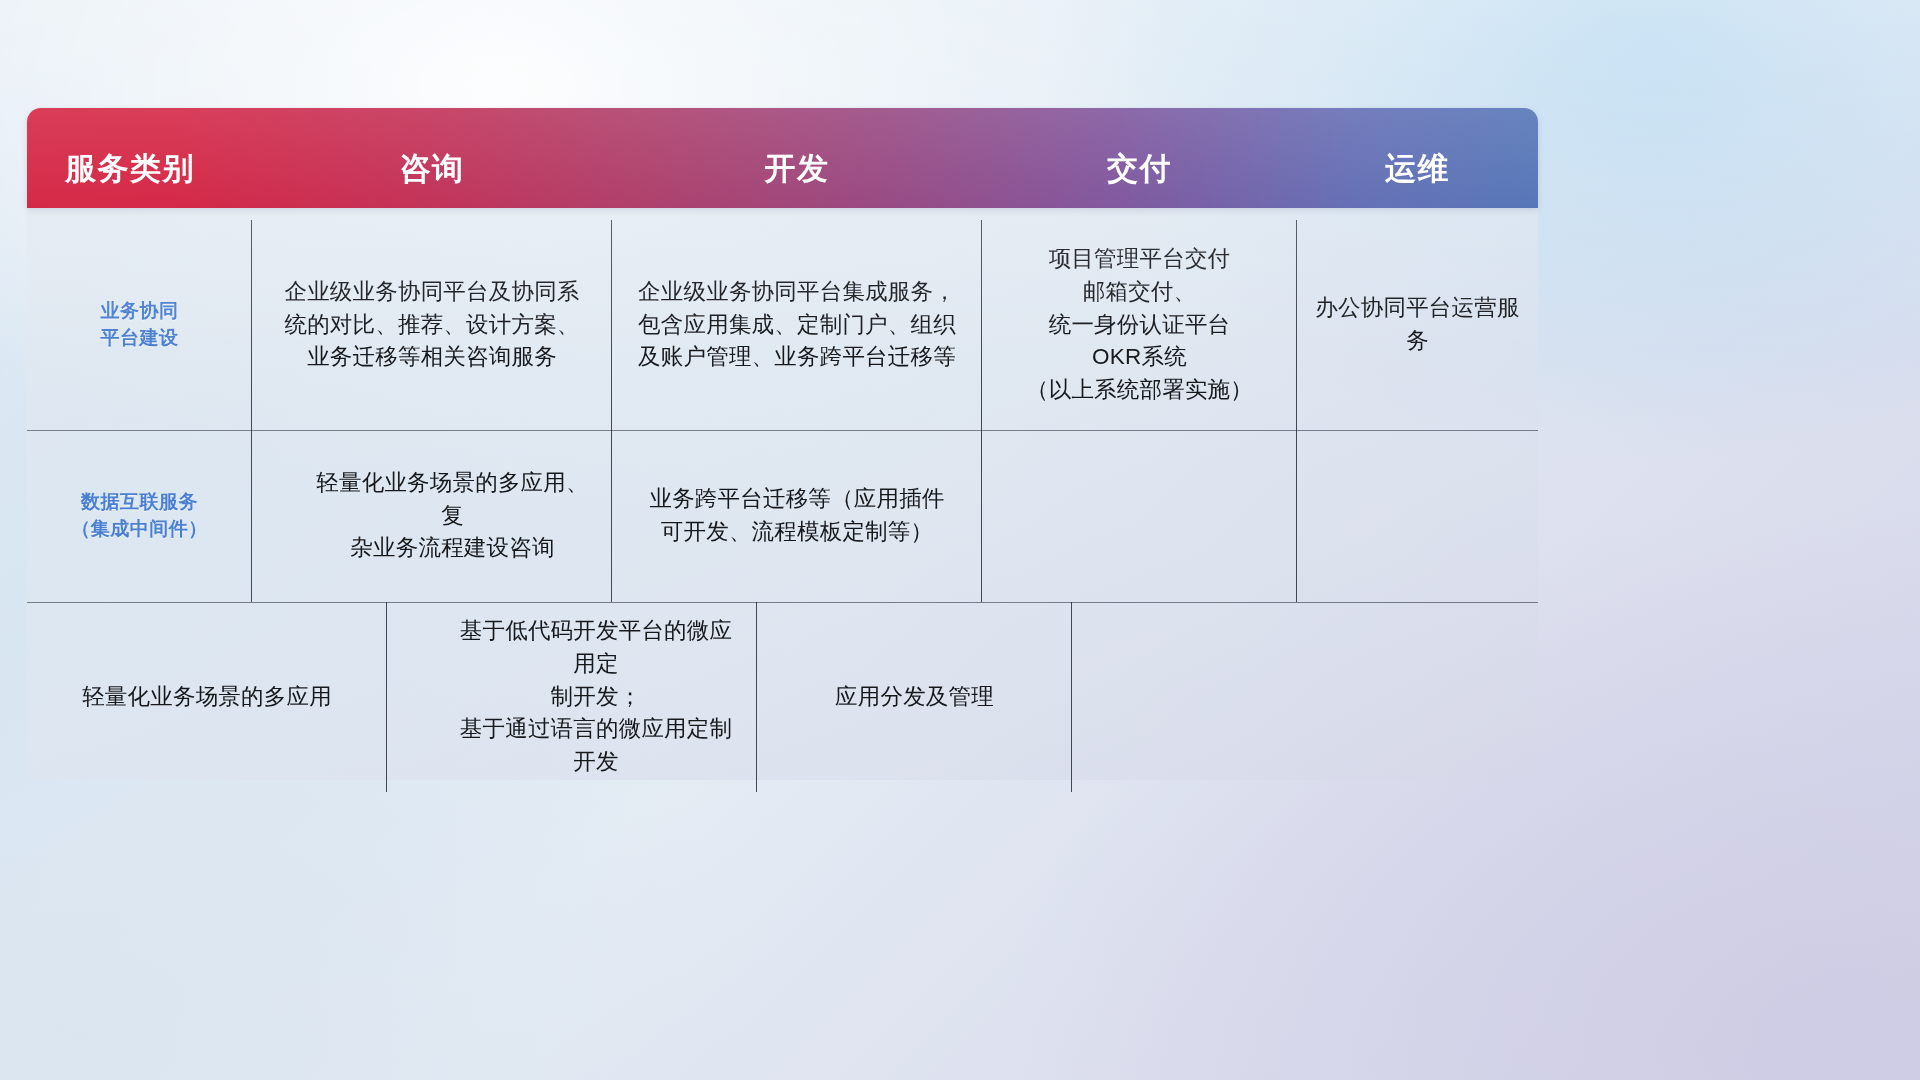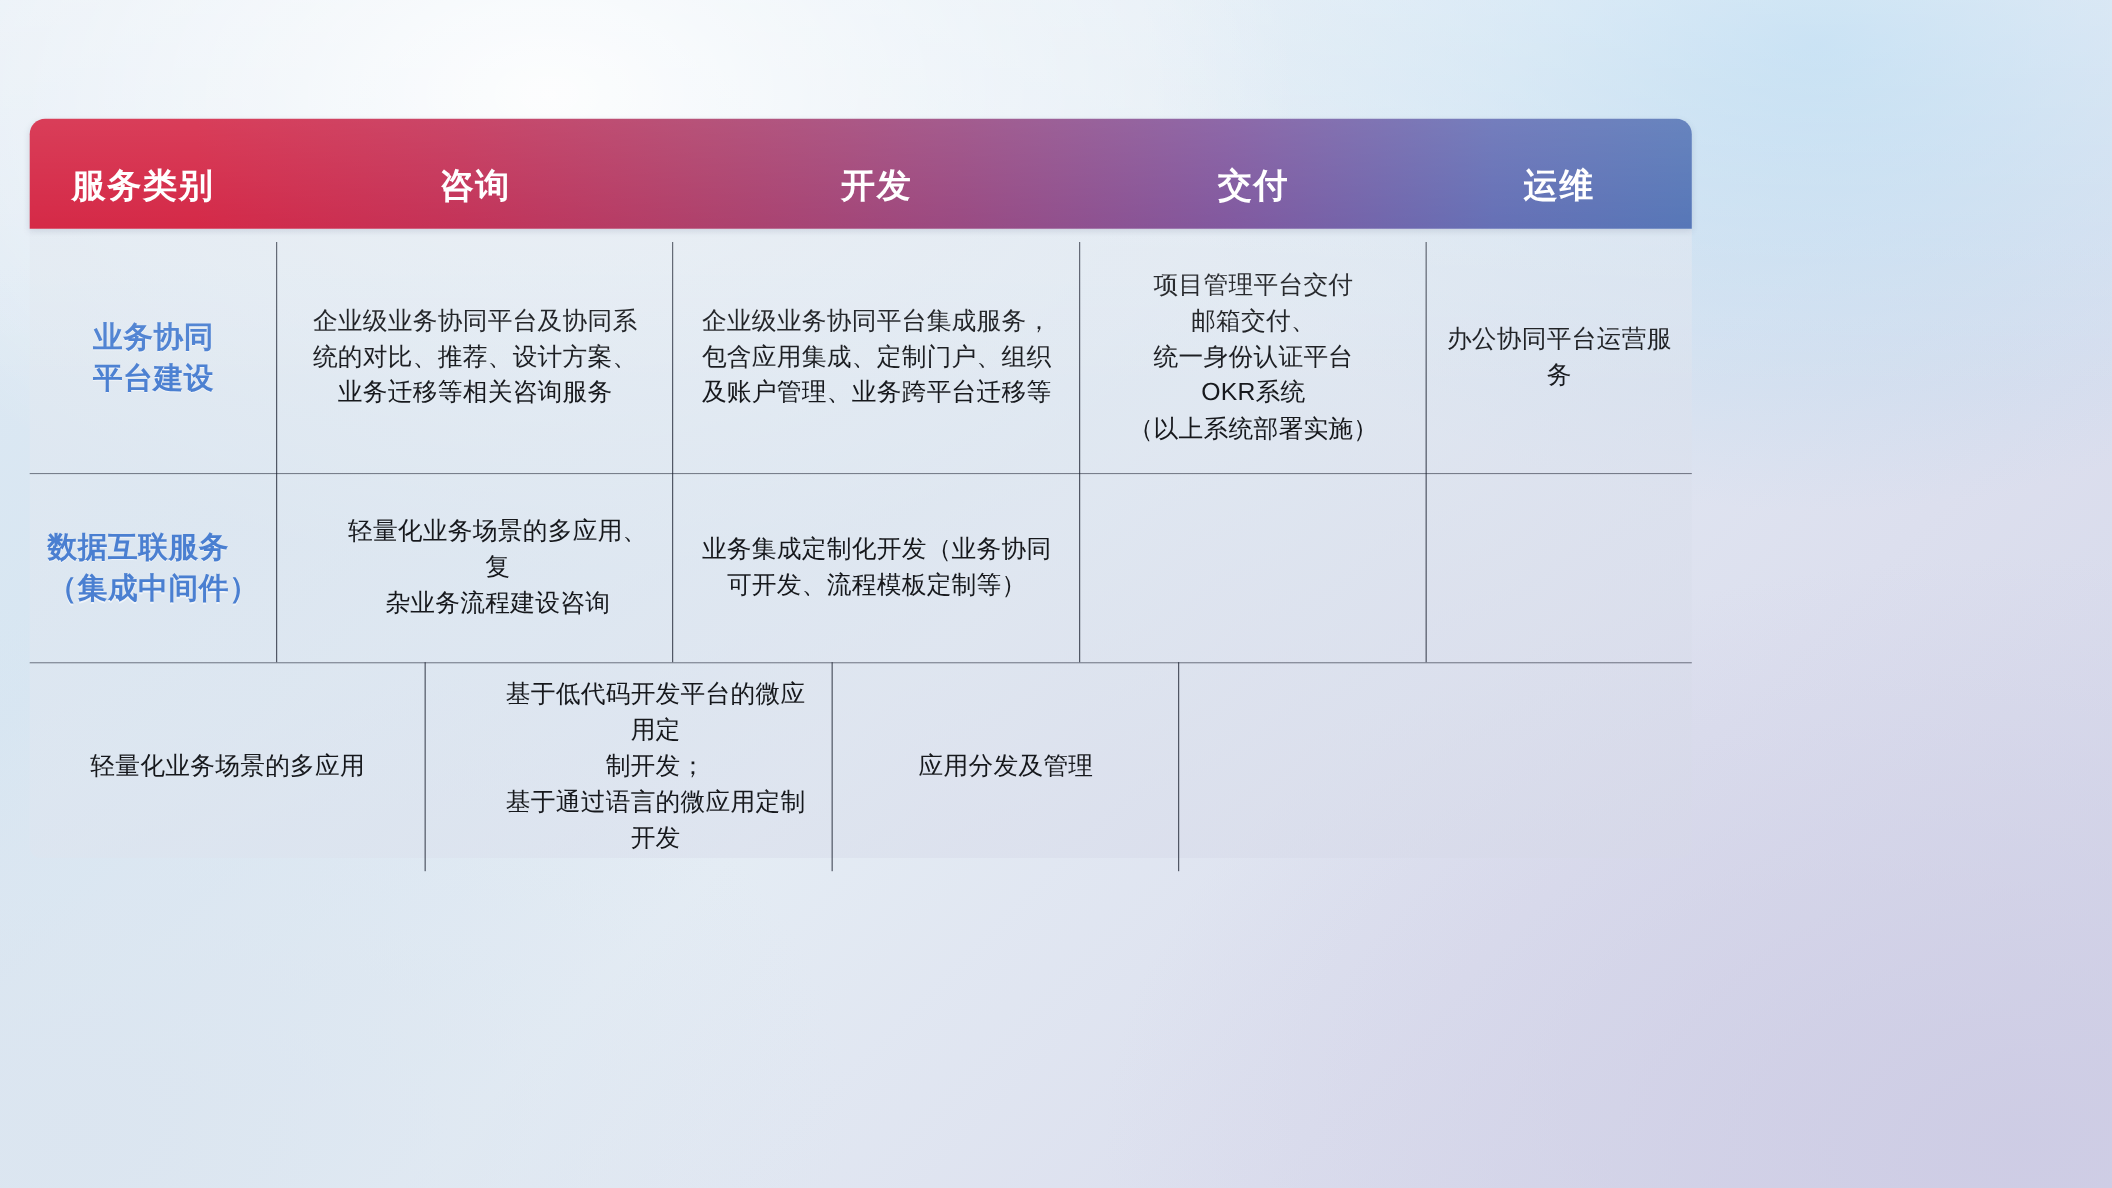--- a/index.html
+++ b/index.html
@@ -139,23 +139,24 @@
     right: 0;
     top: 0;
     bottom: 0;
     width: 1px;
     background: rgba(28,33,48,0.80);
   }
   
 
   .cat {
     color: #4a7fd1;
-    font-size: 27px;
+    font-size: 19px;
     font-weight: bold;
     line-height: 1.42;
+    text-align: center;
     letter-spacing: 0.5px;
     text-shadow: 0 1px 0 rgba(255,255,255,0.55);
   }
   .body-text {
     color: #16181c;
     font-size: 22.5px;
     line-height: 1.46;
     text-align: center;
     letter-spacing: 0.2px;
   }
@@ -209,21 +210,21 @@
       <div class="row r1">
         <div class="cell c0 vr">
           <div class="cat" style="white-space: pre-line;">数据互联服务
 （集成中间件）</div>
         </div>
         <div class="cell c1 vr">
           <div class="body-text" style="white-space: pre-line; margin-left: 41px;">轻量化业务场景的多应用、复
 杂业务流程建设咨询</div>
         </div>
         <div class="cell c2 vr">
-          <div class="body-text" style="white-space: pre-line;">业务集成定制化开发（业务协同
+          <div class="body-text" style="white-space: pre-line;">业务跨平台迁移等（应用插件
 可开发、流程模板定制等）</div>
         </div>
         <div class="cell c3 vr">
           <div class="body-text" style="white-space: pre-line;"></div>
         </div>
         <div class="cell c4">
           <div class="body-text" style="white-space: pre-line;"></div>
         </div>
       </div>
 

